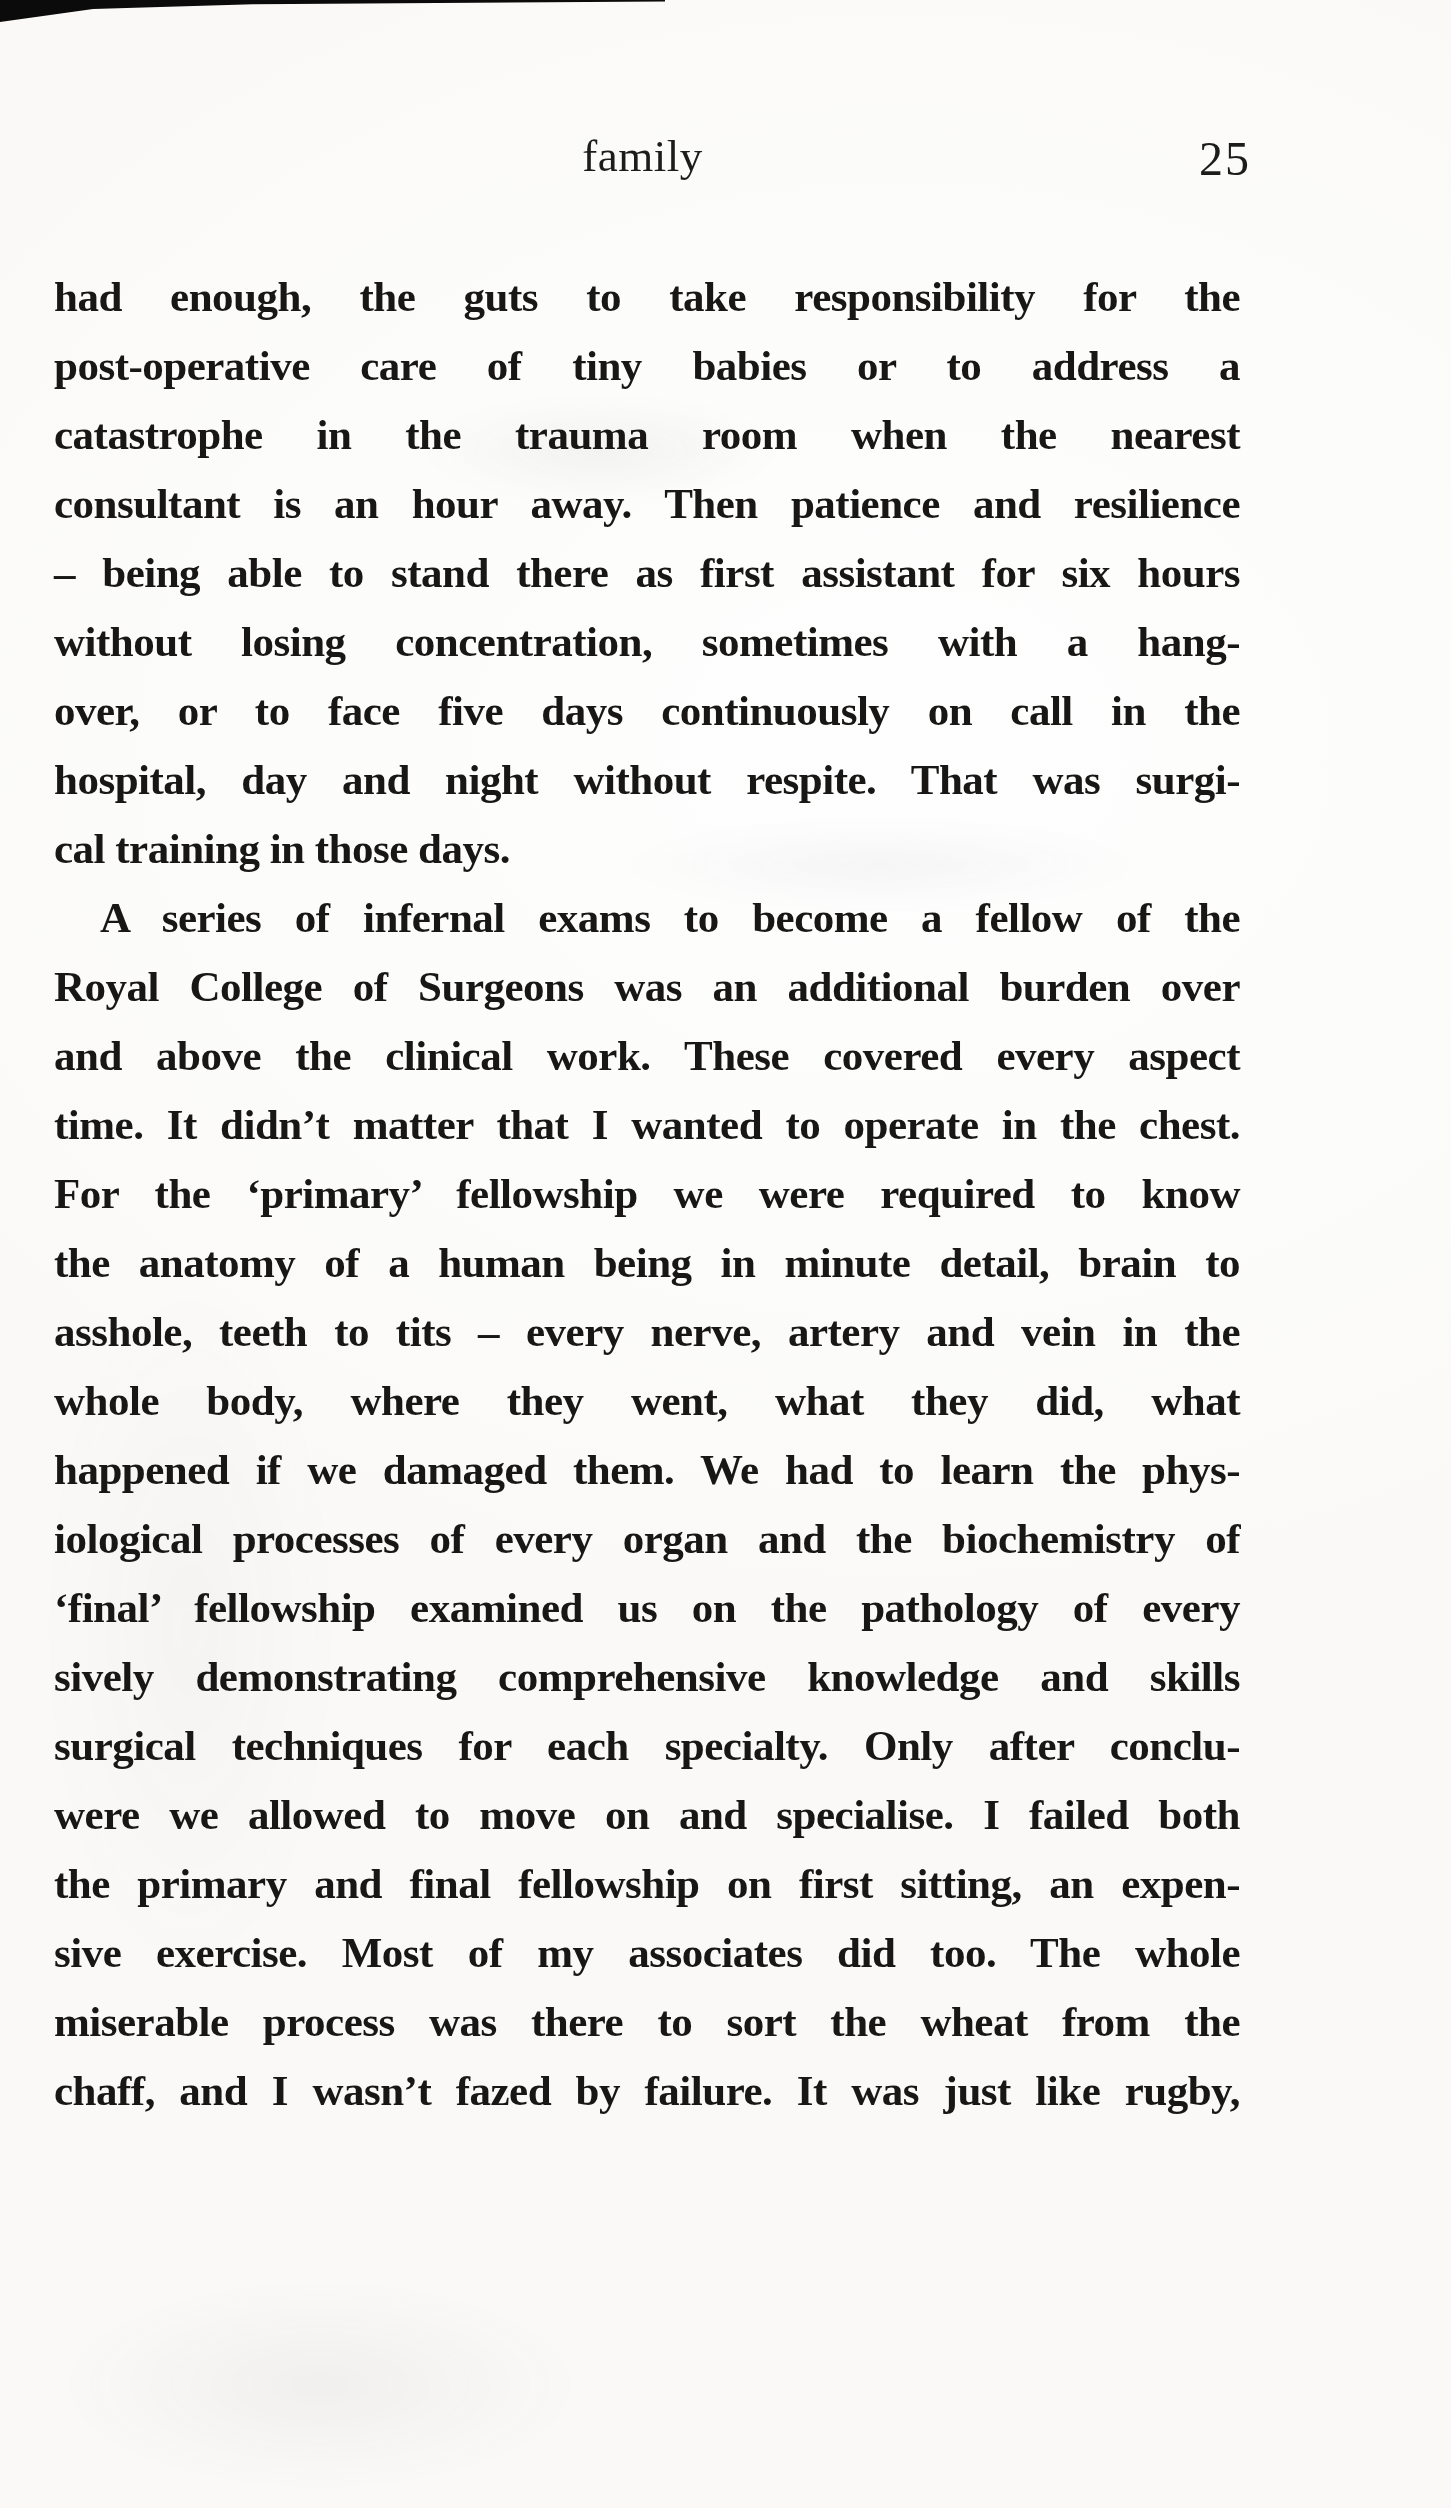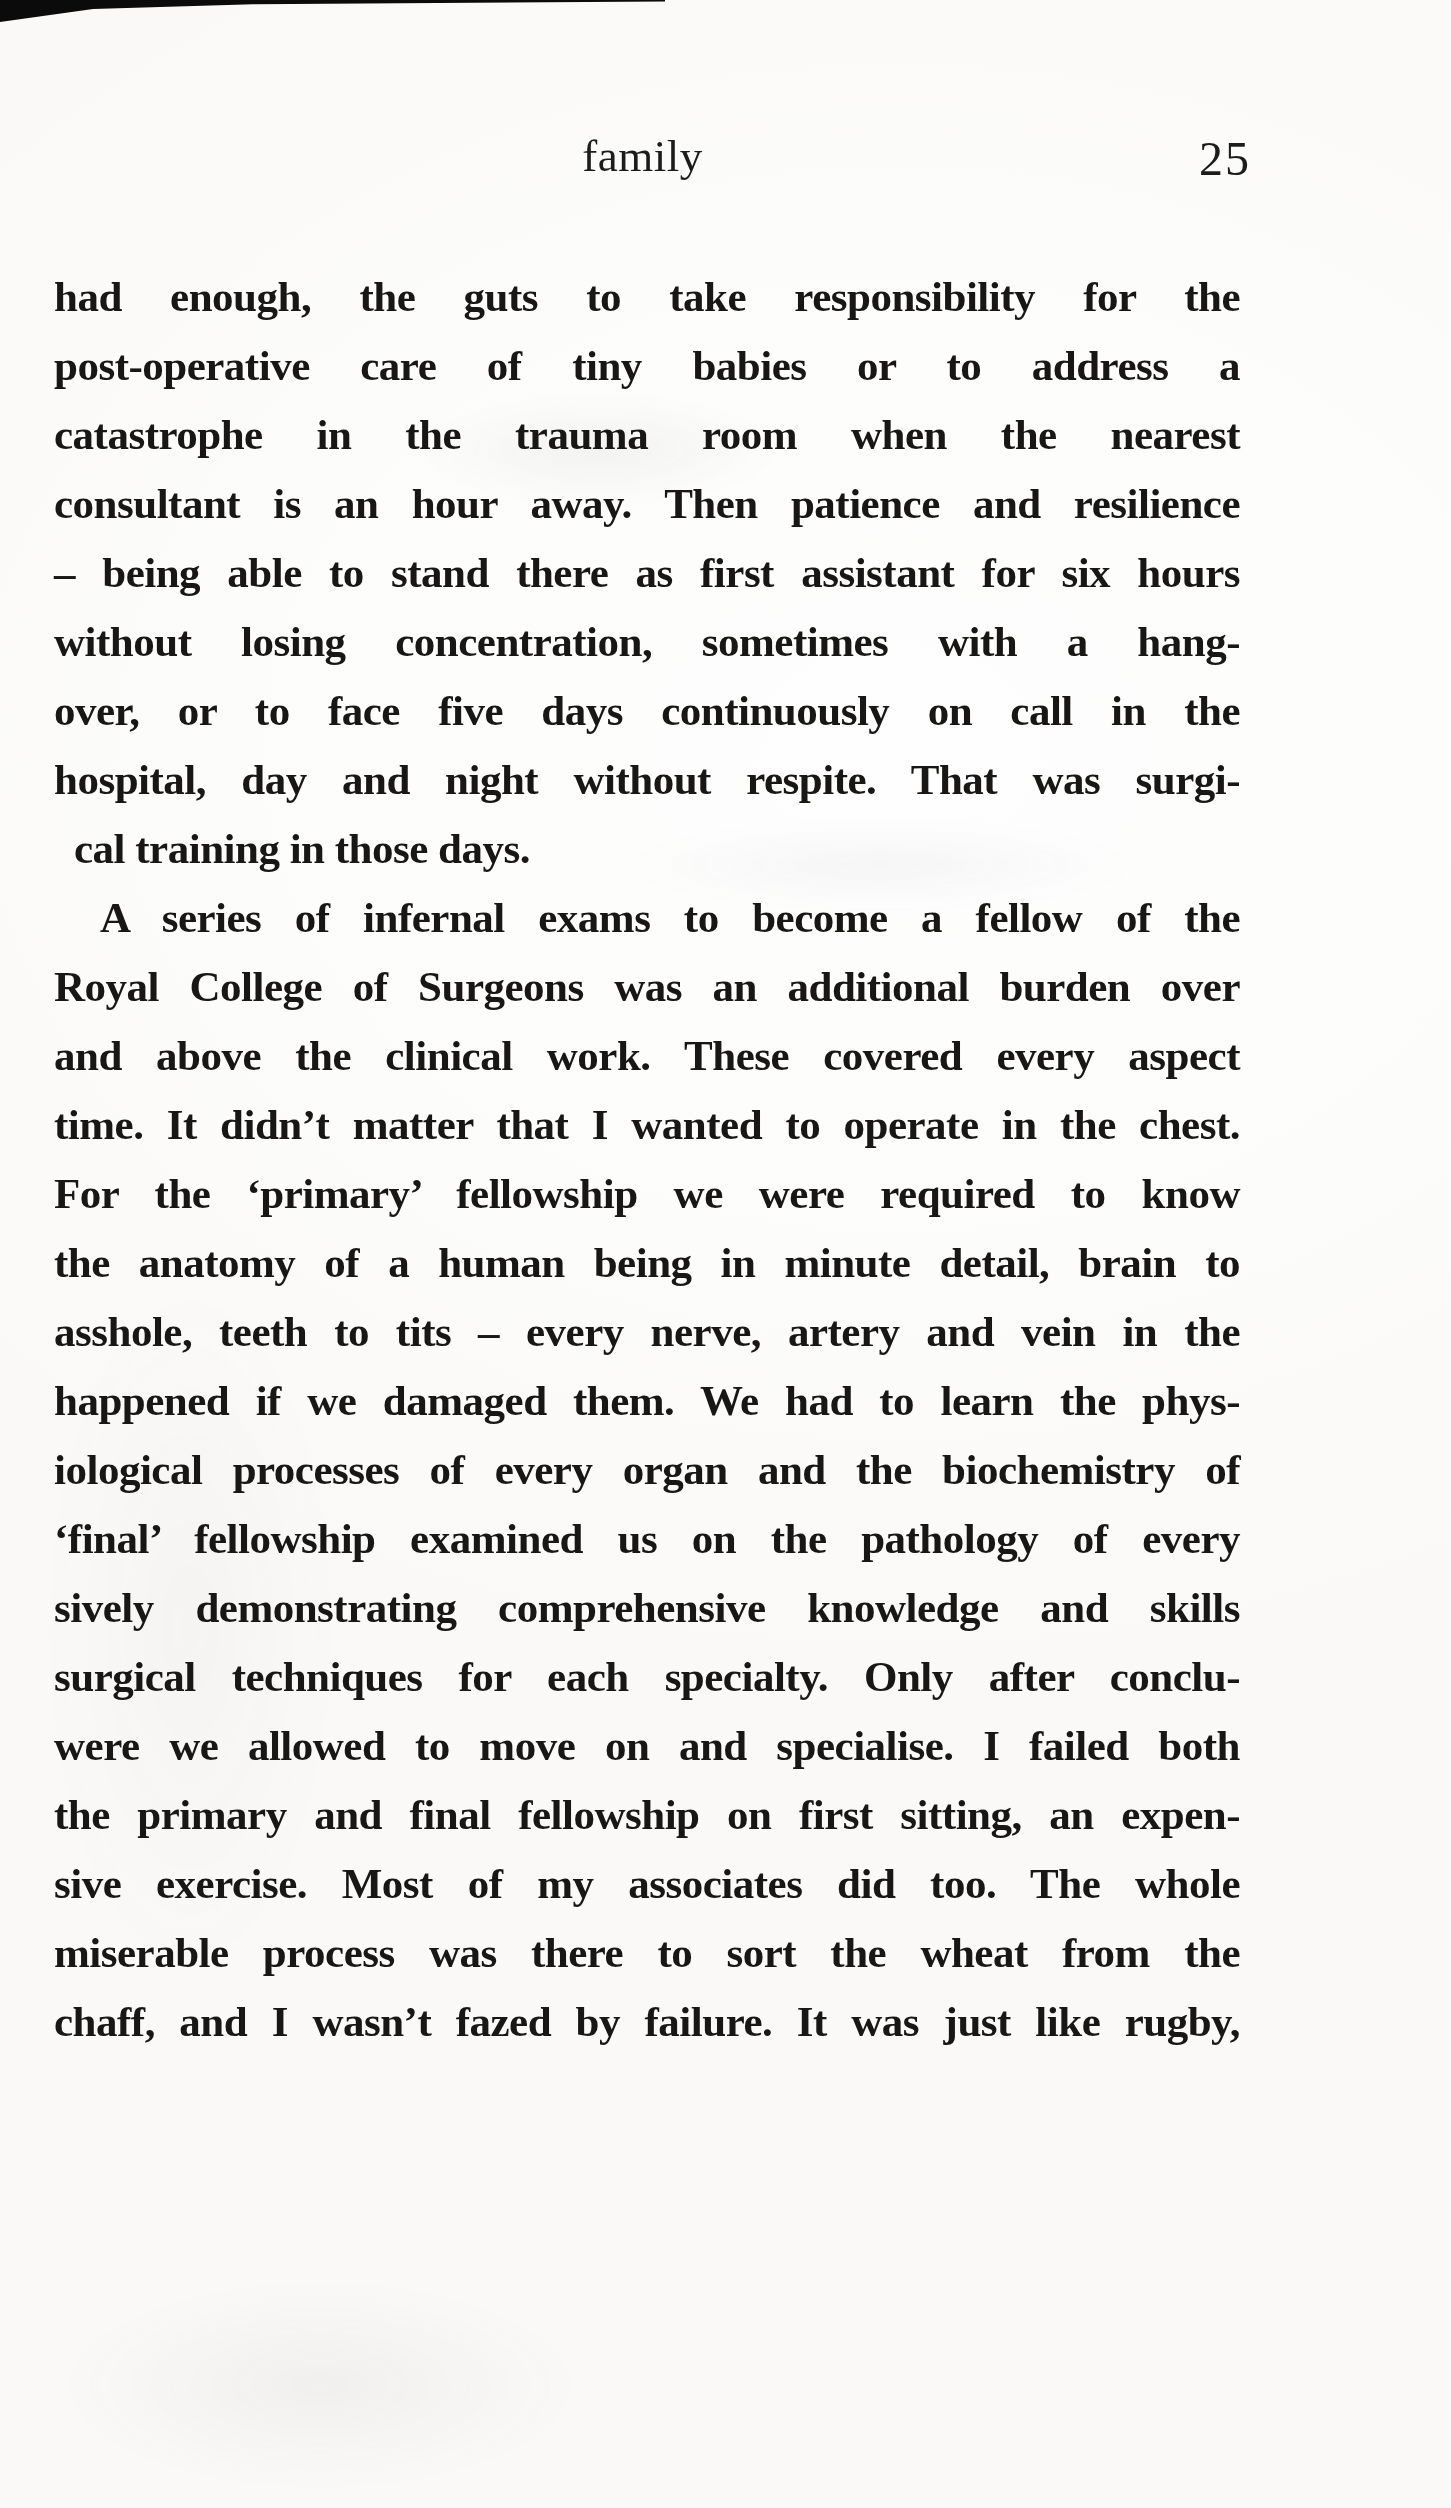--- a/index.html
+++ b/index.html
@@ -85,21 +85,20 @@
   }
   .line {
     font-size: 43px;
     line-height: 69px;
     letter-spacing: -0.5px;
     text-align: justify;
     text-align-last: justify;
   }
   .line.end {
     text-align-last: left;
-    margin-left: 20px;
   }
   .line.indent {
     text-indent: 46px;
   }
 </style>
 </head>
 <body>
 
 <div class="page-surface">
   <div class="smudge s1"></div>
@@ -124,20 +123,21 @@
       <div class="line">over, or to face five days continuously on call in the</div>
       <div class="line">hospital, day and night without respite. That was surgi-</div>
       <div class="line end">cal training in those days.</div>
       <div class="line indent">A series of infernal exams to become a fellow of the</div>
       <div class="line">Royal College of Surgeons was an additional burden over</div>
       <div class="line">and above the clinical work. These covered every aspect</div>
       <div class="line">time. It didn’t matter that I wanted to operate in the chest.</div>
       <div class="line">For the ‘primary’ fellowship we were required to know</div>
       <div class="line">the anatomy of a human being in minute detail, brain to</div>
       <div class="line">asshole, teeth to tits – every nerve, artery and vein in the</div>
+      <div class="line">whole body, where they went, what they did, what</div>
       <div class="line">happened if we damaged them. We had to learn the phys-</div>
       <div class="line">iological processes of every organ and the biochemistry of</div>
       <div class="line">‘final’ fellowship examined us on the pathology of every</div>
       <div class="line">sively demonstrating comprehensive knowledge and skills</div>
       <div class="line">surgical techniques for each specialty. Only after conclu-</div>
       <div class="line">were we allowed to move on and specialise. I failed both</div>
       <div class="line">the primary and final fellowship on first sitting, an expen-</div>
       <div class="line">sive exercise. Most of my associates did too. The whole</div>
       <div class="line">miserable process was there to sort the wheat from the</div>
       <div class="line">chaff, and I wasn’t fazed by failure. It was just like rugby,</div>

